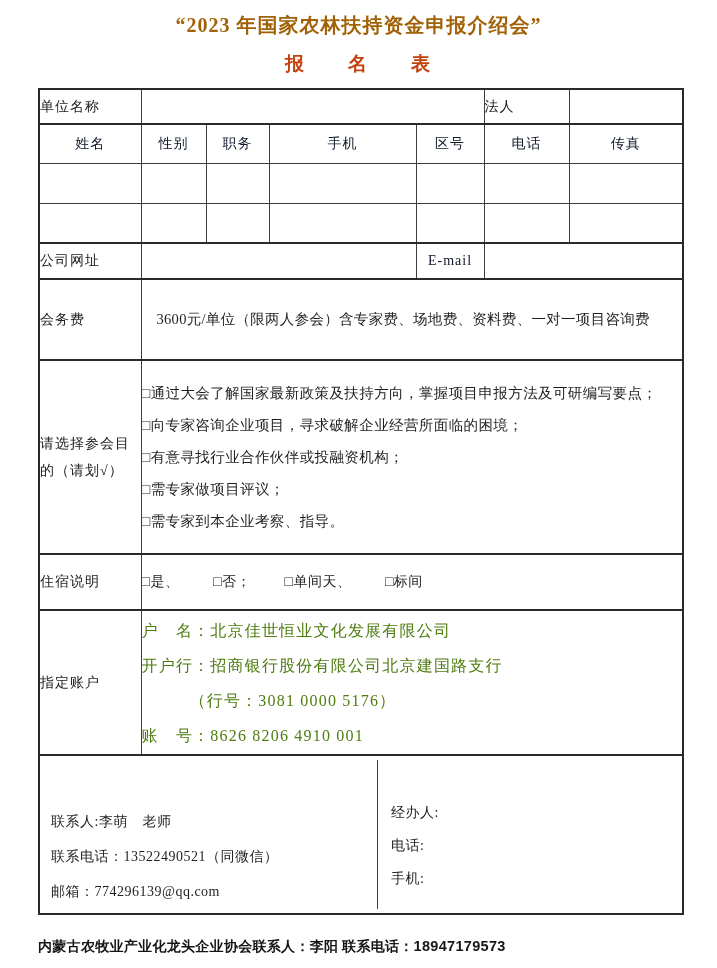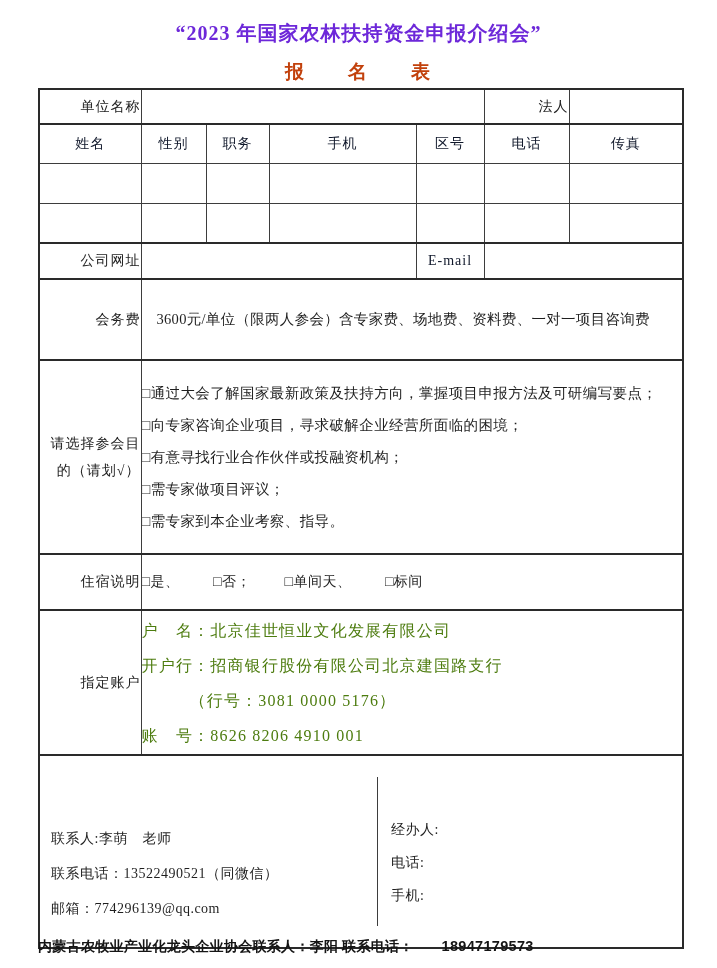--- a/index.html
+++ b/index.html
@@ -3,40 +3,40 @@
 <meta charset="utf-8">
 <style>
   html,body{margin:0;padding:0;background:#ffffff;}
   body{
     width:717px;height:968px;overflow:hidden;position:relative;
     font-family:"Liberation Serif","DejaVu Serif",serif;
     color:#1f1f1f;
   }
   .titleblock{width:717px;text-align:center;}
   .doc-title{
-    padding-top:20px;font-size:20px;font-weight:700;letter-spacing:1px;
-    color:#6d28d9;
+    padding-top:12px;font-size:20px;font-weight:700;letter-spacing:1px;
+    color:#a16207;
   }
   .doc-subtitle{
     margin-top:12px;font-size:19px;font-weight:700;letter-spacing:2px;
     color:#c2410c;
   }
   table.form{
     position:absolute;left:38px;top:88px;width:644px;
     border-collapse:collapse;table-layout:fixed;
     font-size:14px;
   }
   table.form td{
     border:1px solid #3d3d3d;
     padding:0;vertical-align:middle;
     overflow:hidden;
   }
   table.form{border:2px solid #2a2a2a;}
   tr.sep td{border-top-width:2px;border-top-color:#2a2a2a;}
-  td.lbl{text-align:right;letter-spacing:1px;color:#222;}
+  td.lbl{text-align:left;letter-spacing:1px;color:#222;}
   td.hdr{text-align:center;letter-spacing:1px;color:#0f172a;}
   td.fill{background:#fff;}
   .fee-text{padding-left:15px;font-size:14.5px;letter-spacing:0.3px;}
   .purpose-cell{padding:10px 18px 8px 12px;border-radius:8px;}
   .chk-item{
     line-height:30px;margin:2px 0;font-size:14.5px;letter-spacing:0.4px;
     padding-left:1.15em;text-indent:-1.15em;
   }
   .purpose-lbl{line-height:27px;padding:0 14px;}
   .lodging-cell{padding-left:12px;}
@@ -51,21 +51,21 @@
   }
   .bottom-right{flex:1;padding:36px 0 0 13px;}
   .contact-line{line-height:35px;font-size:14px;letter-spacing:0.5px;}
   .handler-line{line-height:33px;font-size:14px;letter-spacing:0.5px;}
   .footer{
     position:absolute;left:38px;top:938px;width:650px;
     font-size:14px;color:#151515;font-weight:600;letter-spacing:0.3px;
   }
   .footer .phone{
     font-family:"Liberation Sans","DejaVu Sans",sans-serif;
-    font-weight:700;font-size:14.5px;margin-left:28px;
+    font-weight:700;font-size:14.5px;
   }
 </style>
 </head>
 <body>
 
 <div class="titleblock">
   <div class="doc-title">“2023 年国家农林扶持资金申报介绍会”</div>
   <div class="doc-subtitle">报　　名　　表</div>
 </div>
 
@@ -157,21 +157,21 @@
   <tr class="sep" style="height:145px">
     <td class="lbl">指定账户</td>
     <td colspan="6" class="account-cell">
       <div class="acct-line">户　名：北京佳世恒业文化发展有限公司</div>
       <div class="acct-line">开户行：招商银行股份有限公司北京建国路支行</div>
       <div class="acct-line acct-indent">（行号：3081 0000 5176）</div>
       <div class="acct-line">账　号：8626 8206 4910 001</div>
     </td>
   </tr>
 
-  <tr class="sep" style="height:193px">
+  <tr class="sep" style="height:159px">
     <td colspan="7">
       <div class="bottom-wrap">
         <div class="bottom-left">
           <div class="contact-line">联系人:李萌　老师</div>
           <div class="contact-line">联系电话：13522490521（同微信）</div>
           <div class="contact-line">邮箱：774296139@qq.com</div>
         </div>
         <div class="bottom-right">
           <div class="handler-line">经办人:</div>
           <div class="handler-line">电话:</div>

